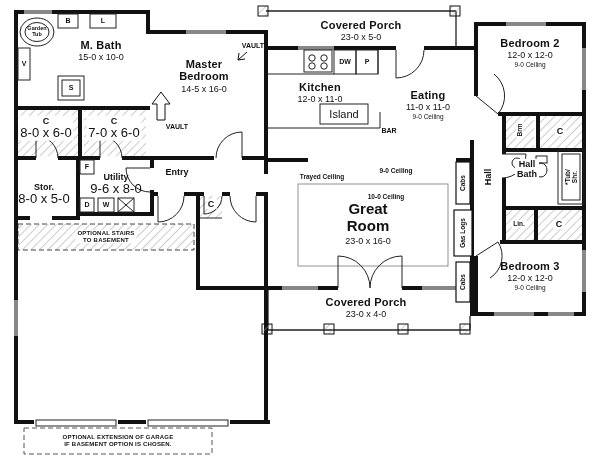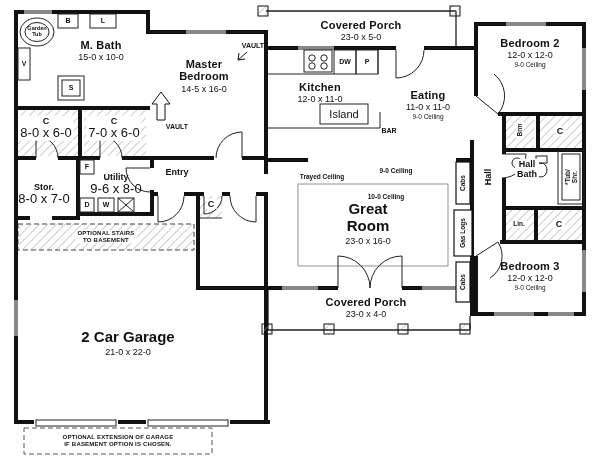--- a/index.html
+++ b/index.html
@@ -246,21 +246,21 @@
 <div class="lbl chip" style="left:46px;top:128px">
   <span class="name-sm">C</span>
   <span class="dims-sm">8-0 x 6-0</span>
 </div>
 <div class="lbl chip" style="left:114px;top:128px">
   <span class="name-sm">C</span>
   <span class="dims-sm">7-0 x 6-0</span>
 </div>
 <div class="lbl" style="left:44px;top:194px">
   <span class="name-sm">Stor.</span>
-  <span class="dims-sm">8-0 x 7-0</span>
+  <span class="dims-sm">8-0 x 5-0</span>
 </div>
 <div class="lbl" style="left:116px;top:184px">
   <span class="name-sm">Utility</span>
   <span class="dims-sm">9-6 x 8-0</span>
 </div>
 <div class="lbl" style="left:177px;top:172px">
   <span class="name-sm">Entry</span>
 </div>
 <div class="lbl chip" style="left:368px;top:223px">
   <span class="name-big">Great
@@ -272,24 +272,20 @@
 </div>
 <div class="lbl chip" style="left:527px;top:169px">
   <span class="name-sm">Hall
 Bath</span>
 </div>
 <div class="lbl" style="left:530px;top:276px">
   <span class="name">Bedroom 3</span>
   <span class="dims">12-0 x 12-0</span>
   <span class="ceil">9-0 Ceiling</span>
 </div>
-<div class="lbl" style="left:128px;top:343px">
-  <span class="name-big">2 Car Garage</span>
-  <span class="dims">21-0 x 22-0</span>
-</div>
 <div class="lbl" style="left:366px;top:308px">
   <span class="name">Covered Porch</span>
   <span class="dims">23-0 x 4-0</span>
 </div>
 
 <div class="lbl gt" style="left:37px;top:32px">
   <span>Garden
 Tub</span>
 </div>
 <div class="lbl tag" style="left:68px;top:21px">

